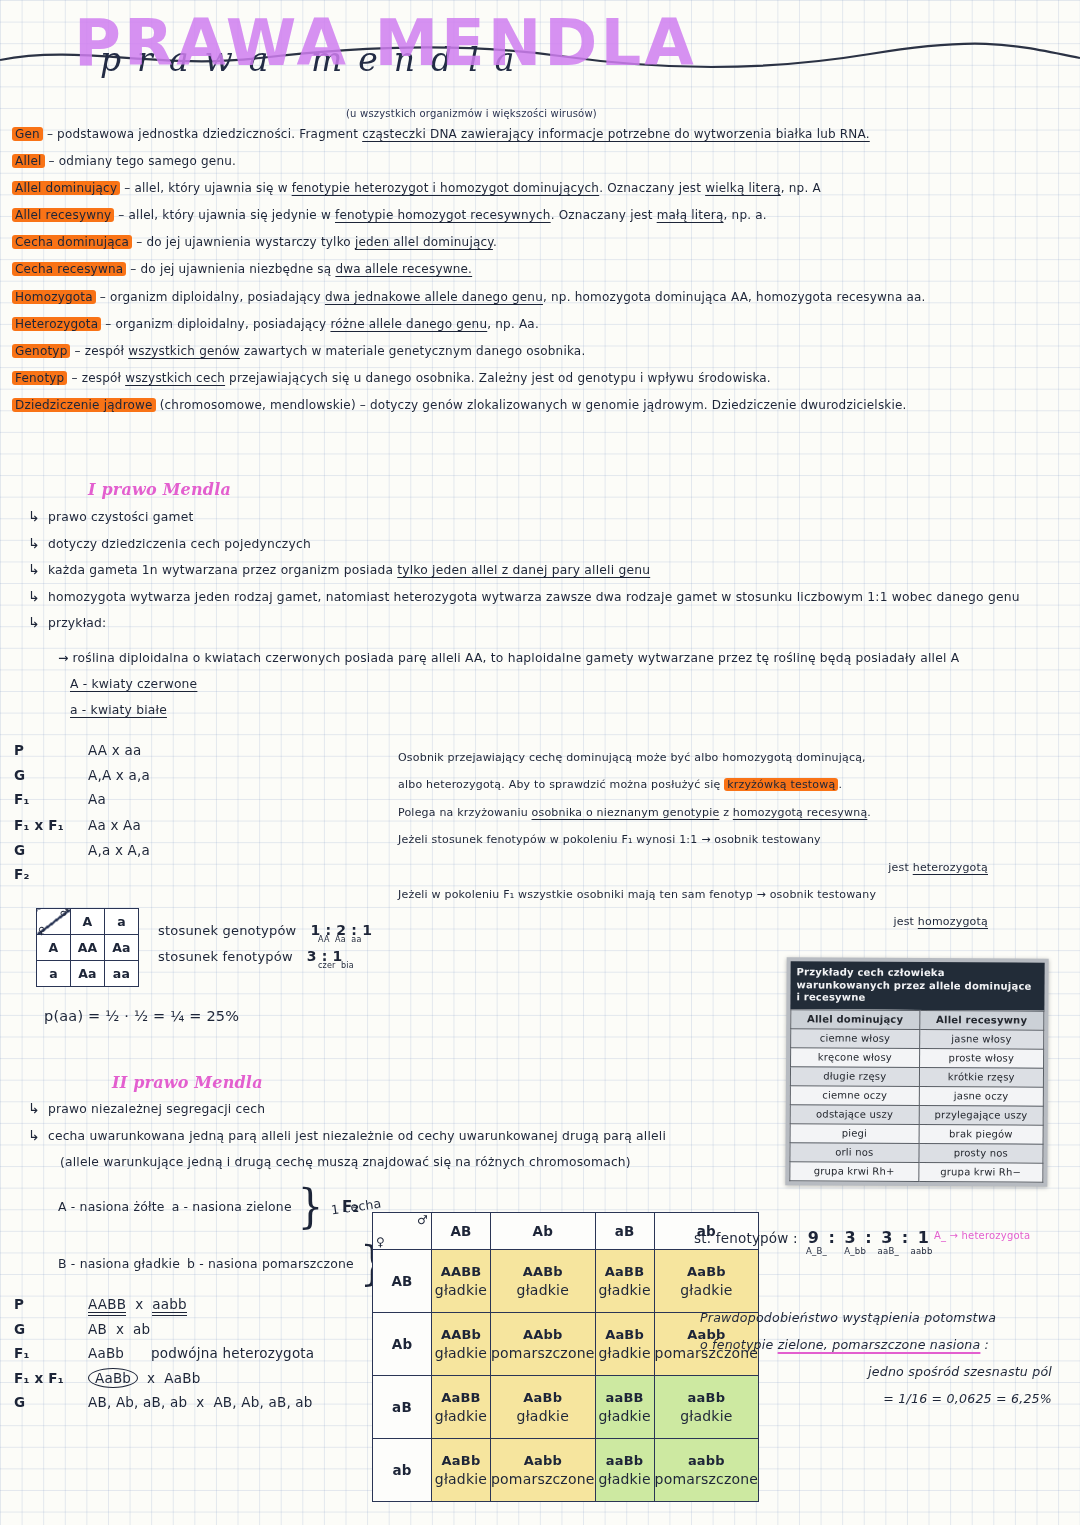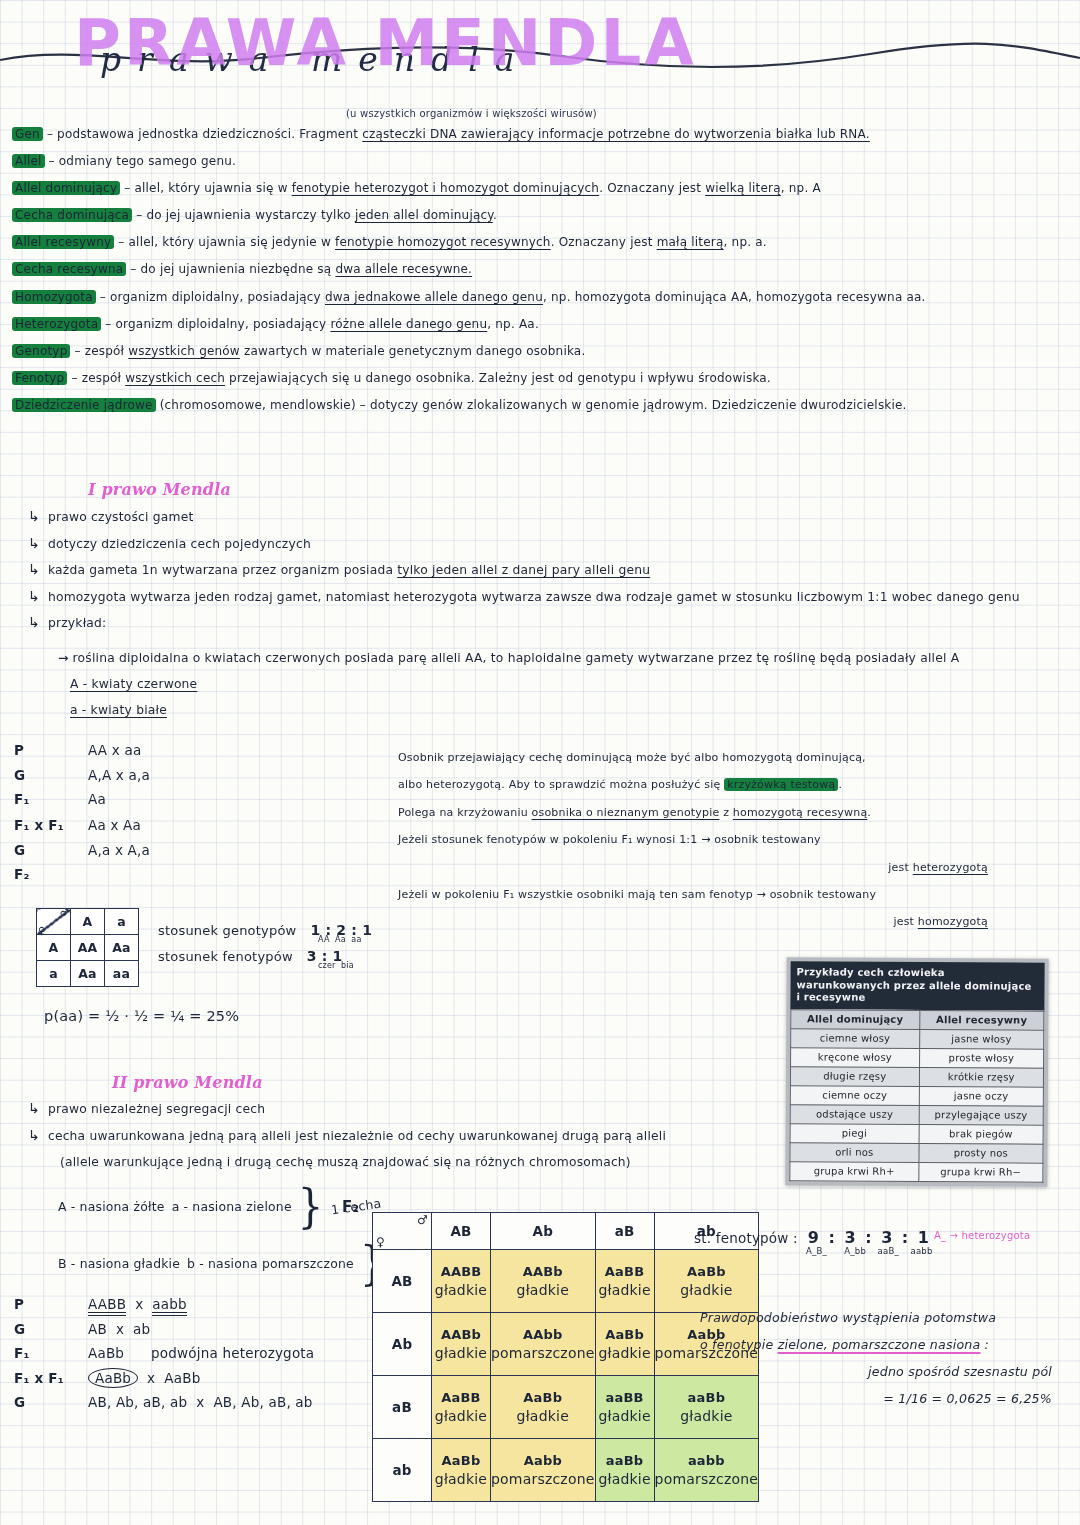--- a/index.html
+++ b/index.html
@@ -2,21 +2,21 @@
 <html><head>
 <meta charset="utf-8">
 <style>
   html,body{margin:0;padding:0;}
   body{width:1080px;height:1525px;position:relative;background:#fcfcf8;font-family:"DejaVu Sans",sans-serif;color:#1d2538;overflow:hidden;letter-spacing:0.2px;}
   .grid-bg{position:absolute;inset:0;pointer-events:none;
     background-image:linear-gradient(to right,rgba(125,150,195,0.20) 1px,transparent 1px),
                      linear-gradient(to bottom,rgba(125,150,195,0.20) 1px,transparent 1px);
     background-size:21.6px 21.6px;}
   
-  .seg-hl{background:#15803d;padding:0 3px;border-radius:3px;}
+  .seg-hl{background:#f97316;padding:0 3px;border-radius:3px;}
   .seg-u{text-decoration:underline;text-decoration-thickness:1.4px;text-underline-offset:3px;}
   .seg-du{border-bottom:4px double #1d2538;}
   .seg-circ{border:1.5px solid #1d2538;border-radius:50%;padding:1px 6px;}
   .seg-upink{text-decoration:underline;text-decoration-color:#e35fcf;text-decoration-thickness:2px;text-underline-offset:3px;}
 
   
   .title-area{position:absolute;top:8px;left:0;width:1080px;height:105px;}
   .wavy{position:absolute;top:28px;left:0;}
   .title-cursive{position:absolute;left:100px;top:32px;font-family:"DejaVu Serif",serif;font-style:italic;font-size:33px;letter-spacing:16px;color:#232c45;z-index:1;}
   .title-big{position:absolute;left:74px;top:-2px;margin:0;font-size:64px;font-weight:bold;letter-spacing:3px;color:rgba(207,126,240,0.85);z-index:2;}
@@ -110,22 +110,22 @@
   <div class="title-cursive">prawa mendla</div>
   <h1 class="title-big">PRAWA MENDLA</h1>
 </header>
 
 <div class="annotation">(u wszystkich organizmów i większości wirusów)</div>
 
 <section class="definitions">
   <div class="def-line"><span class="seg-hl">Gen</span><span> – podstawowa jednostka dziedziczności. Fragment </span><span class="seg-u">cząsteczki DNA zawierający informacje potrzebne do wytworzenia białka lub RNA.</span></div>
   <div class="def-line"><span class="seg-hl">Allel</span><span> – odmiany tego samego genu.</span></div>
   <div class="def-line"><span class="seg-hl">Allel dominujący</span><span> – allel, który ujawnia się w </span><span class="seg-u">fenotypie heterozygot i homozygot dominujących</span><span>. Oznaczany jest </span><span class="seg-u">wielką literą</span><span>, np. A</span></div>
+  <div class="def-line"><span class="seg-hl">Allel recesywny</span><span> – allel, który ujawnia się jedynie w </span><span class="seg-u">fenotypie homozygot recesywnych</span><span>. Oznaczany jest </span><span class="seg-u">małą literą</span><span>, np. a.</span></div>
   <div class="def-line"><span class="seg-hl">Cecha dominująca</span><span> – do jej ujawnienia wystarczy tylko </span><span class="seg-u">jeden allel dominujący</span><span>.</span></div>
-  <div class="def-line"><span class="seg-hl">Allel recesywny</span><span> – allel, który ujawnia się jedynie w </span><span class="seg-u">fenotypie homozygot recesywnych</span><span>. Oznaczany jest </span><span class="seg-u">małą literą</span><span>, np. a.</span></div>
   <div class="def-line"><span class="seg-hl">Cecha recesywna</span><span> – do jej ujawnienia niezbędne są </span><span class="seg-u">dwa allele recesywne.</span></div>
   <div class="def-line"><span class="seg-hl">Homozygota</span><span> – organizm diploidalny, posiadający </span><span class="seg-u">dwa jednakowe allele danego genu</span><span>, np. homozygota dominująca AA, homozygota recesywna aa.</span></div>
   <div class="def-line"><span class="seg-hl">Heterozygota</span><span> – organizm diploidalny, posiadający </span><span class="seg-u">różne allele danego genu</span><span>, np. Aa.</span></div>
   <div class="def-line"><span class="seg-hl">Genotyp</span><span> – zespół </span><span class="seg-u">wszystkich genów</span><span> zawartych w materiale genetycznym danego osobnika.</span></div>
   <div class="def-line"><span class="seg-hl">Fenotyp</span><span> – zespół </span><span class="seg-u">wszystkich cech</span><span> przejawiających się u danego osobnika. Zależny jest od genotypu i wpływu środowiska.</span></div>
   <div class="def-line"><span class="seg-hl">Dziedziczenie jądrowe</span><span> (chromosomowe, mendlowskie) – dotyczy genów zlokalizowanych w genomie jądrowym. Dziedziczenie dwurodzicielskie.</span></div>
 </section>
 
 <h2 class="law-heading law1-heading">I prawo Mendla</h2>
 

